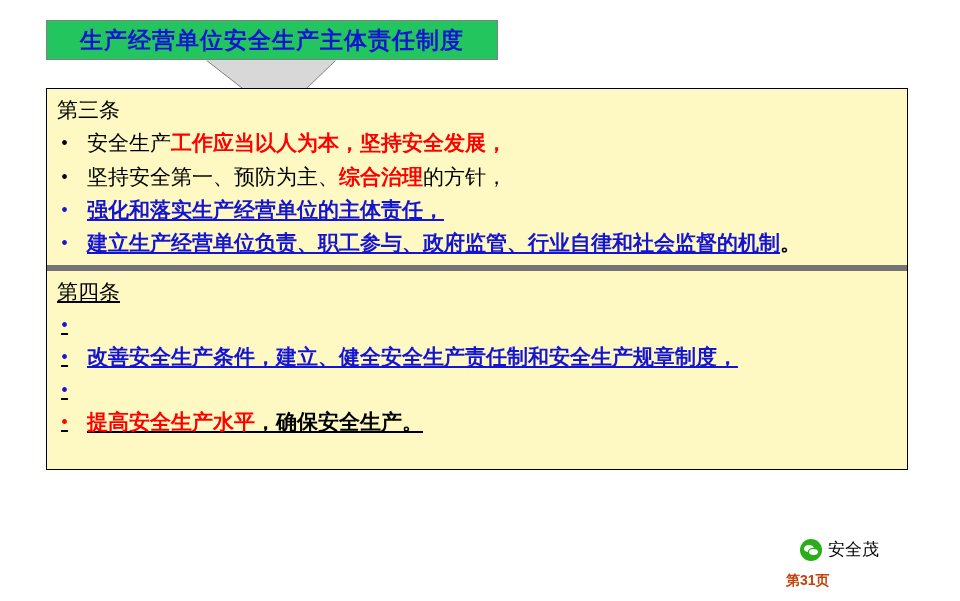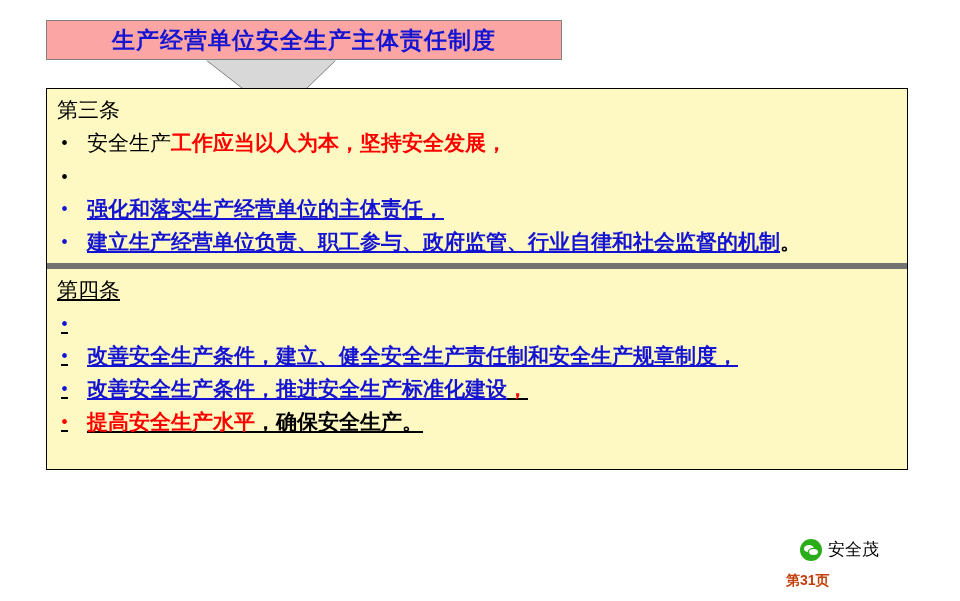--- a/index.html
+++ b/index.html
@@ -20,23 +20,23 @@
     position: absolute;
     left: 46px;
     top: 20px;
     width: 460px;
     height: 80px;
   }
   .callout-box {
     position: absolute;
     left: 0;
     top: 0;
-    width: 516px;
+    width: 452px;
     height: 40px;
-    background: #fca5a5;
+    background: #22c55e;
     border: 1px solid #808080;
     box-sizing: border-box;
     display: flex;
     align-items: center;
     justify-content: center;
   }
   .callout-title {
     font-size: 23px;
     color: #1414d2;
     font-weight: bold;
@@ -175,20 +175,21 @@
   <div class="section">
     <div class="section-head">第三条</div>
 
     <div class="bullet-row">
       <span class="bullet-mark b-black">•</span>
       <span class="bullet-text"><span class="b-black">安全生产</span><span class="b-red strong">工作应当以人为本，坚持安全发展，</span></span>
     </div>
 
     <div class="bullet-row">
       <span class="bullet-mark b-black">•</span>
+      <span class="bullet-text"><span class="b-black">坚持安全第一、预防为主、</span><span class="b-red strong">综合治理</span><span class="b-black">的方针，</span></span>
     </div>
 
     <div class="bullet-row">
       <span class="bullet-mark b-blue">•</span>
       <span class="bullet-text"><span class="b-blue u strong">强化和落实生产经营单位的主体责任，</span></span>
     </div>
 
     <div class="bullet-row">
       <span class="bullet-mark b-blue">•</span>
       <span class="bullet-text"><span class="b-blue u strong">建立生产经营单位负责、职工参与、政府监管、行业自律和社会监督的机制</span><span class="b-black strong">。</span></span>
@@ -202,21 +203,20 @@
       <span class="bullet-mark b-blue">•</span>
     </div>
 
     <div class="bullet-row">
       <span class="bullet-mark b-blue">•</span>
       <span class="bullet-text"><span class="b-blue u strong">改善安全生产条件，建立、健全安全生产责任制和安全生产规章制度，</span></span>
     </div>
 
     <div class="bullet-row">
       <span class="bullet-mark b-blue">•</span>
-      <span class="bullet-text"><span class="b-blue u strong">改善安全生产条件，推进安全生产标准化建设</span><span class="b-red strong">，</span></span>
     </div>
 
     <div class="bullet-row">
       <span class="bullet-mark b-red">•</span>
       <span class="bullet-text"><span class="b-red strong">提高安全生产水平</span><span class="b-black strong">，确保安全生产。</span></span>
     </div>
   </div>
 </div>
 
 <div class="wechat-badge">

